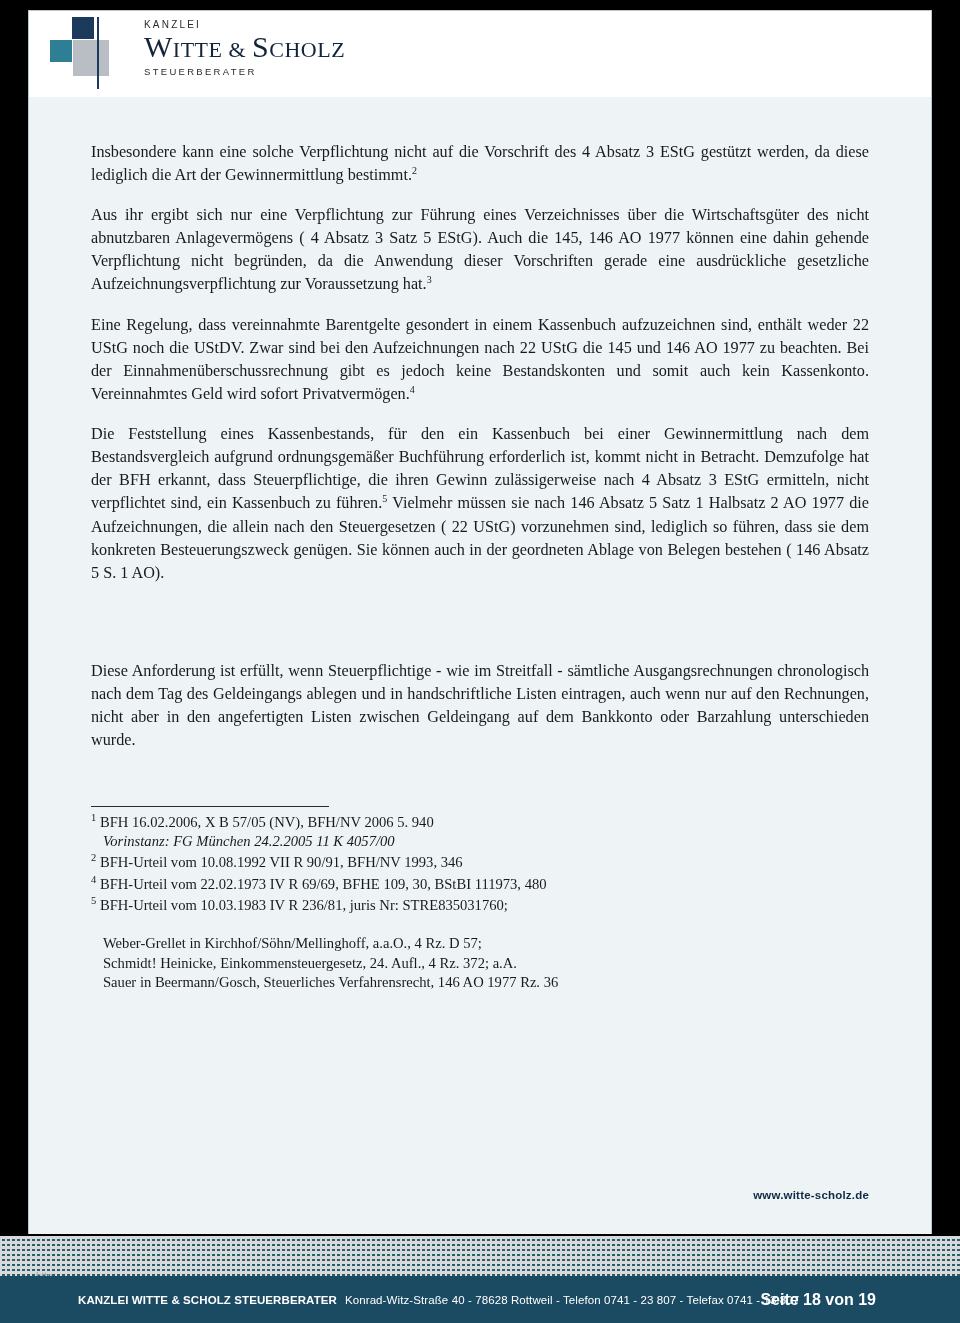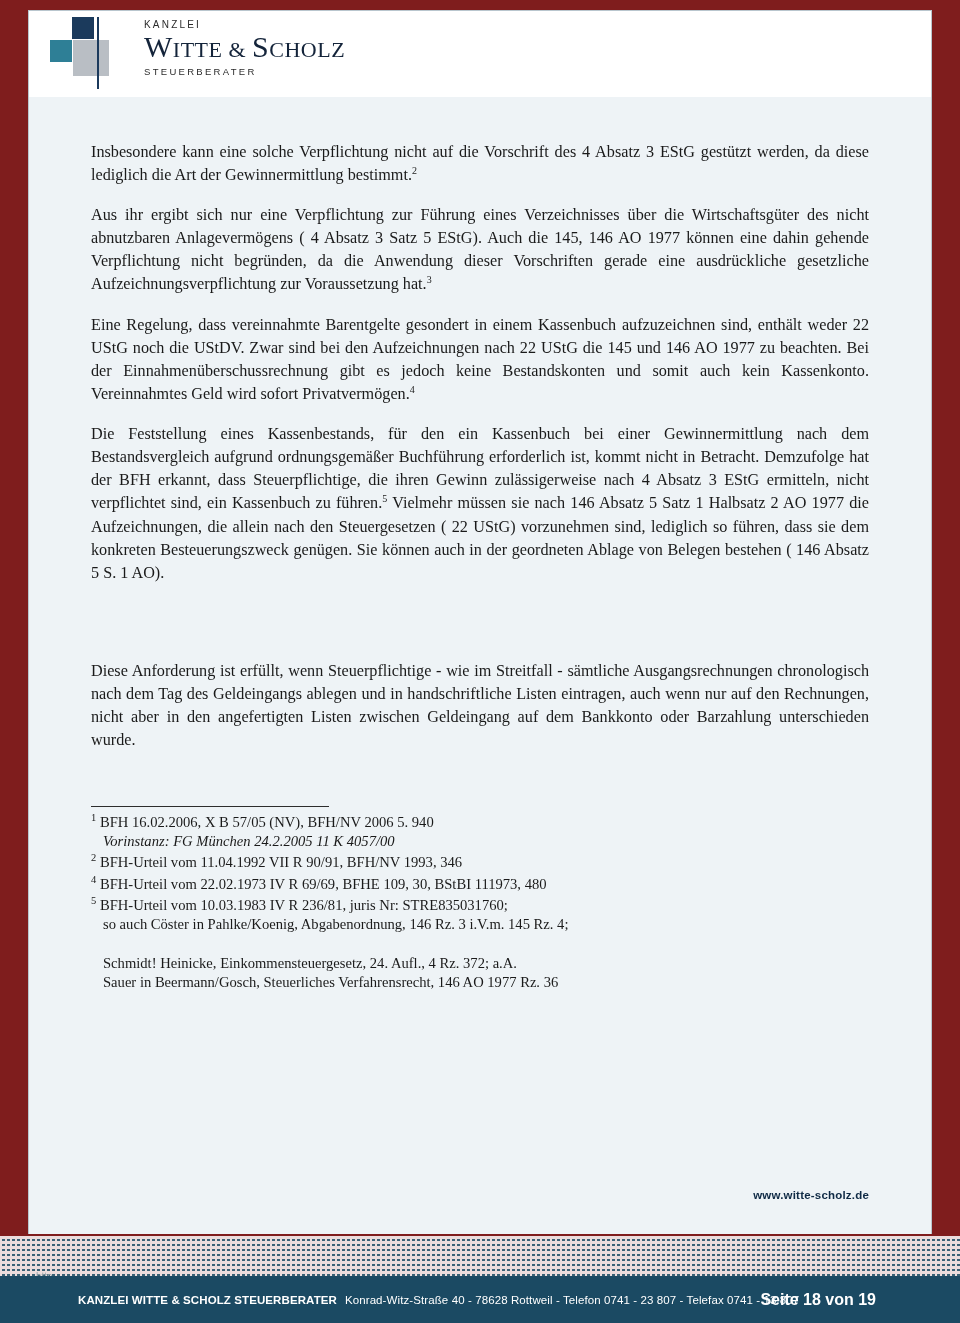--- a/index.html
+++ b/index.html
@@ -13,21 +13,21 @@
     position: relative;
     font-family: "Liberation Serif", serif;
     overflow: hidden;
   }
 
   
   .page {
     position: absolute;
     left: 0; top: 0;
     width: 960px; height: 1323px;
-    background: #7f1d1d;
+    background: #000000;
   }
   .page-border {
     position: absolute;
     left: 28px; top: 10px;
     width: 904px; height: 1224px;
     border: 1px solid #b9c6ce;
     background: #ffffff;
   }
 
   
@@ -218,34 +218,34 @@
       <div class="fn-rule"></div>
 
       <div class="fn">
         <span class="n">1</span>
         <span>BFH 16.02.2006, X B 57/05 (NV), BFH/NV 2006 5. 940</span><br>
         <span class="it" style="margin-left:12px;display:inline-block">Vorinstanz: FG München 24.2.2005 11 K 4057/00</span>
       </div>
 
       <div class="fn">
         <span class="n">2</span>
-        <span>BFH-Urteil vom 11.04.1992 VII R 90/91, BFH/NV 1993, 346</span>
+        <span>BFH-Urteil vom 10.08.1992 VII R 90/91, BFH/NV 1993, 346</span>
       </div>
 
 
       <div class="fn">
         <span class="n">4</span>
         <span>BFH-Urteil vom 22.02.1973 IV R 69/69, BFHE 109, 30, BStBI 111973, 480</span>
       </div>
 
       <div class="fn">
         <span class="n">5</span>
         <span>BFH-Urteil vom 10.03.1983 IV R 236/81, juris Nr: STRE835031760;</span><br>
-        <span style="margin-left:12px;display:inline-block">so auch Cöster in Pahlke/Koenig, Abgabenordnung,  146 Rz. 3 i.V.m.  145 Rz. 4;</span><br>
         <br>
+        <span style="margin-left:12px;display:inline-block">Weber-Grellet in Kirchhof/Söhn/Mellinghoff, a.a.O.,  4 Rz. D 57;</span><br>
         <span style="margin-left:12px;display:inline-block">Schmidt! Heinicke, Einkommensteuergesetz, 24. Aufl.,  4 Rz. 372; a.A.</span><br>
         <span style="margin-left:12px;display:inline-block">Sauer in Beermann/Gosch, Steuerliches Verfahrensrecht,  146 AO 1977 Rz. 36</span>
       </div>
     </div>
 
     <div class="web">www.witte-scholz.de</div>
   </div>
 
   <div class="dots">
     <div class="dots-mask"></div>

